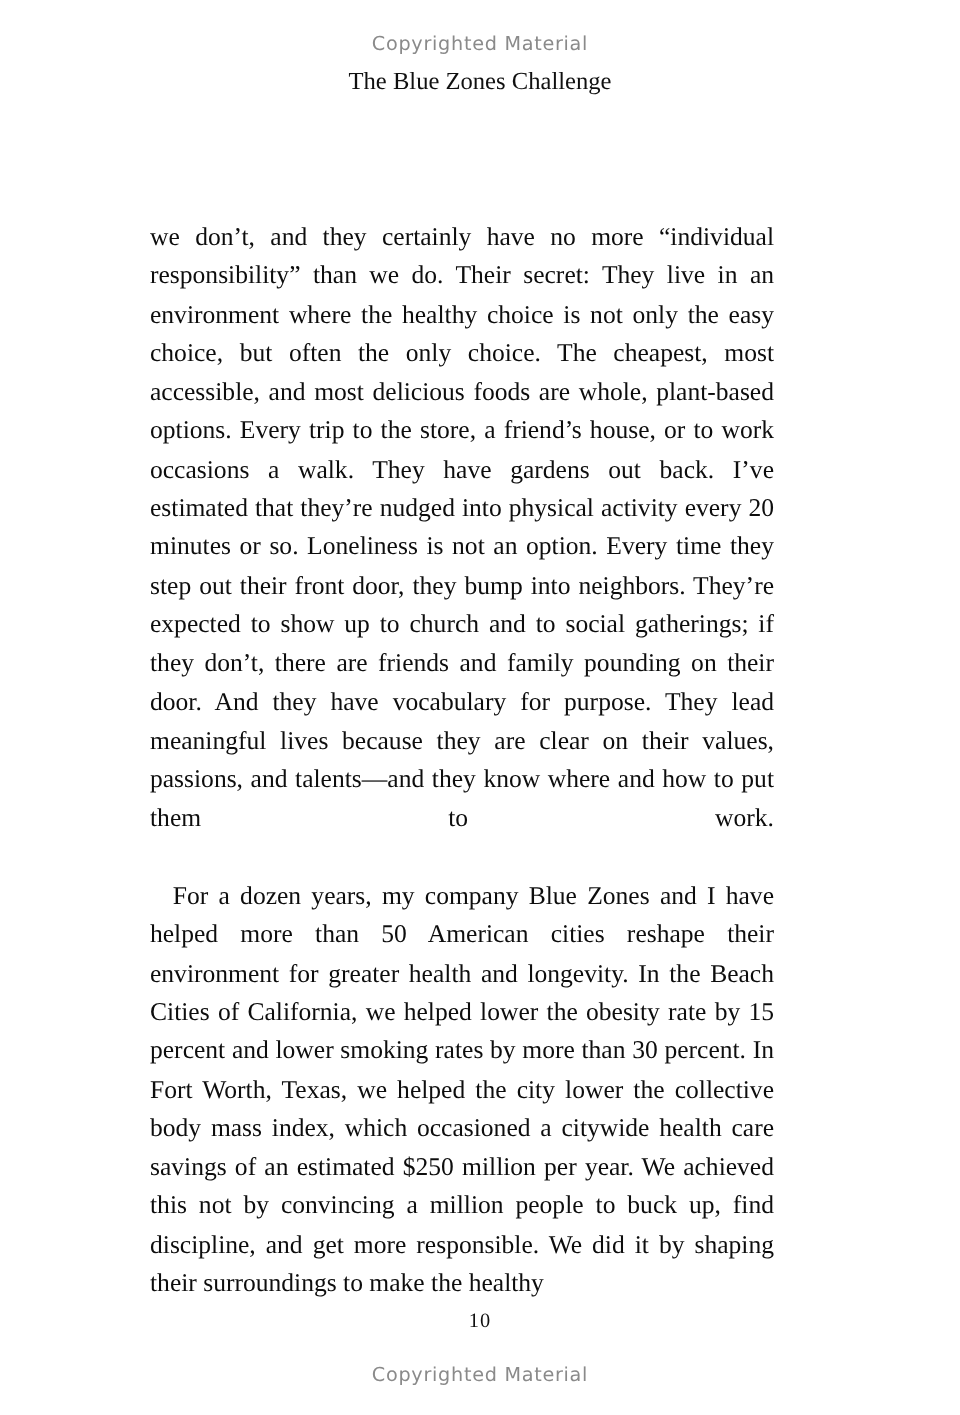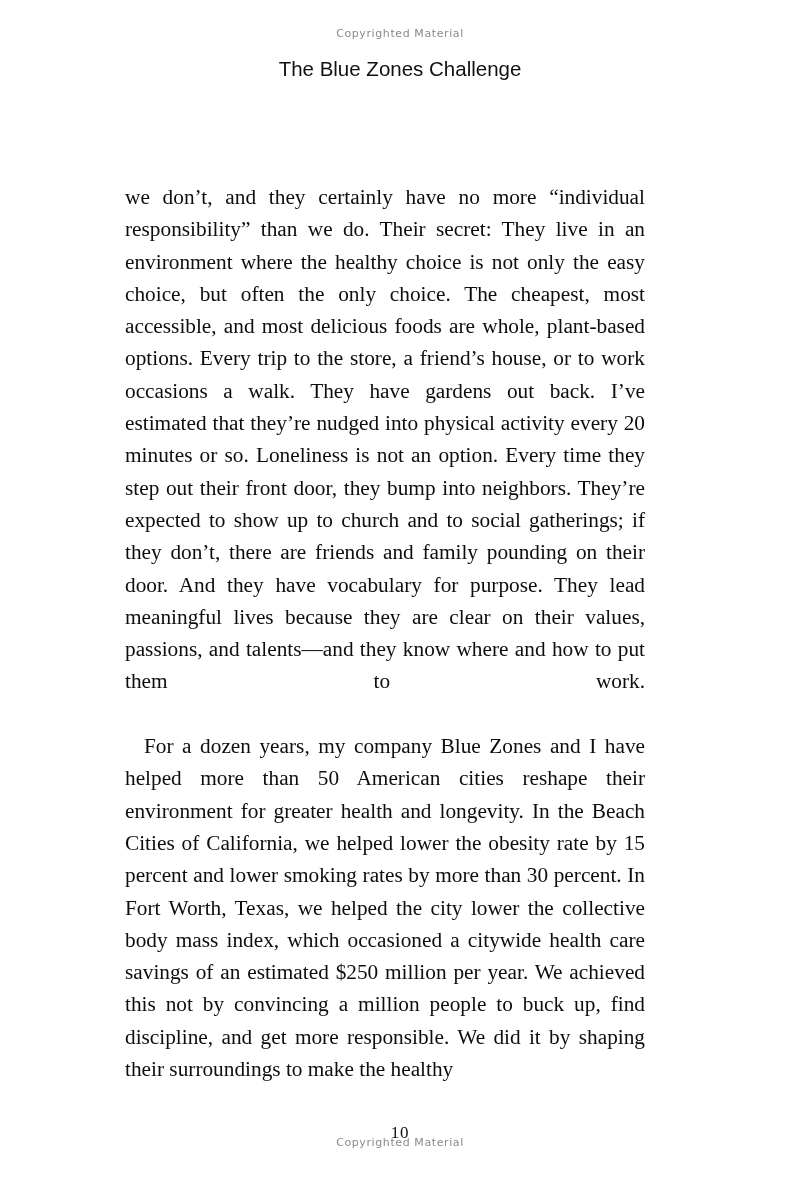--- a/index.html
+++ b/index.html
@@ -18,37 +18,37 @@
     color: #0d0d0d;
   }
 
   
   .watermark {
     position: absolute;
     left: 0;
     width: 800px;
     text-align: center;
     font-family: "DejaVu Sans", "Liberation Sans", sans-serif;
-    font-size: 11px;
+    font-size: 16px;
     font-weight: 400;
     letter-spacing: 0.6px;
     color: #8a8a8a;
     white-space: nowrap;
   }
   .watermark-top    { top: 27px; }
   .watermark-bottom { top: 1136px; }
 
   
   .running-head {
     position: absolute;
     left: 0;
     top: 57px;
     width: 800px;
     text-align: center;
-    font-family: Liberation Sans, sans-serif;
+    font-family: Liberation Serif, serif;
     font-size: 20.5px;
     font-weight: 400;
     color: #101010;
     white-space: nowrap;
   }
 
   
   .textblock {
     position: absolute;
     left: 125px;
@@ -84,21 +84,20 @@
     position: absolute;
     left: 0;
     top: 1091px;
     width: 800px;
     text-align: center;
     font-family: "Liberation Serif", "DejaVu Serif", serif;
     font-size: 17px;
     font-variant: small-caps;
     letter-spacing: 0.8px;
     color: #101010;
-    margin-top: 32px;
   }
 </style>
 </head>
 <body>
 
 <div class="page">
 
   <div class="watermark watermark-top">Copyrighted Material</div>
 
   <div class="running-head">The Blue Zones Challenge</div>

